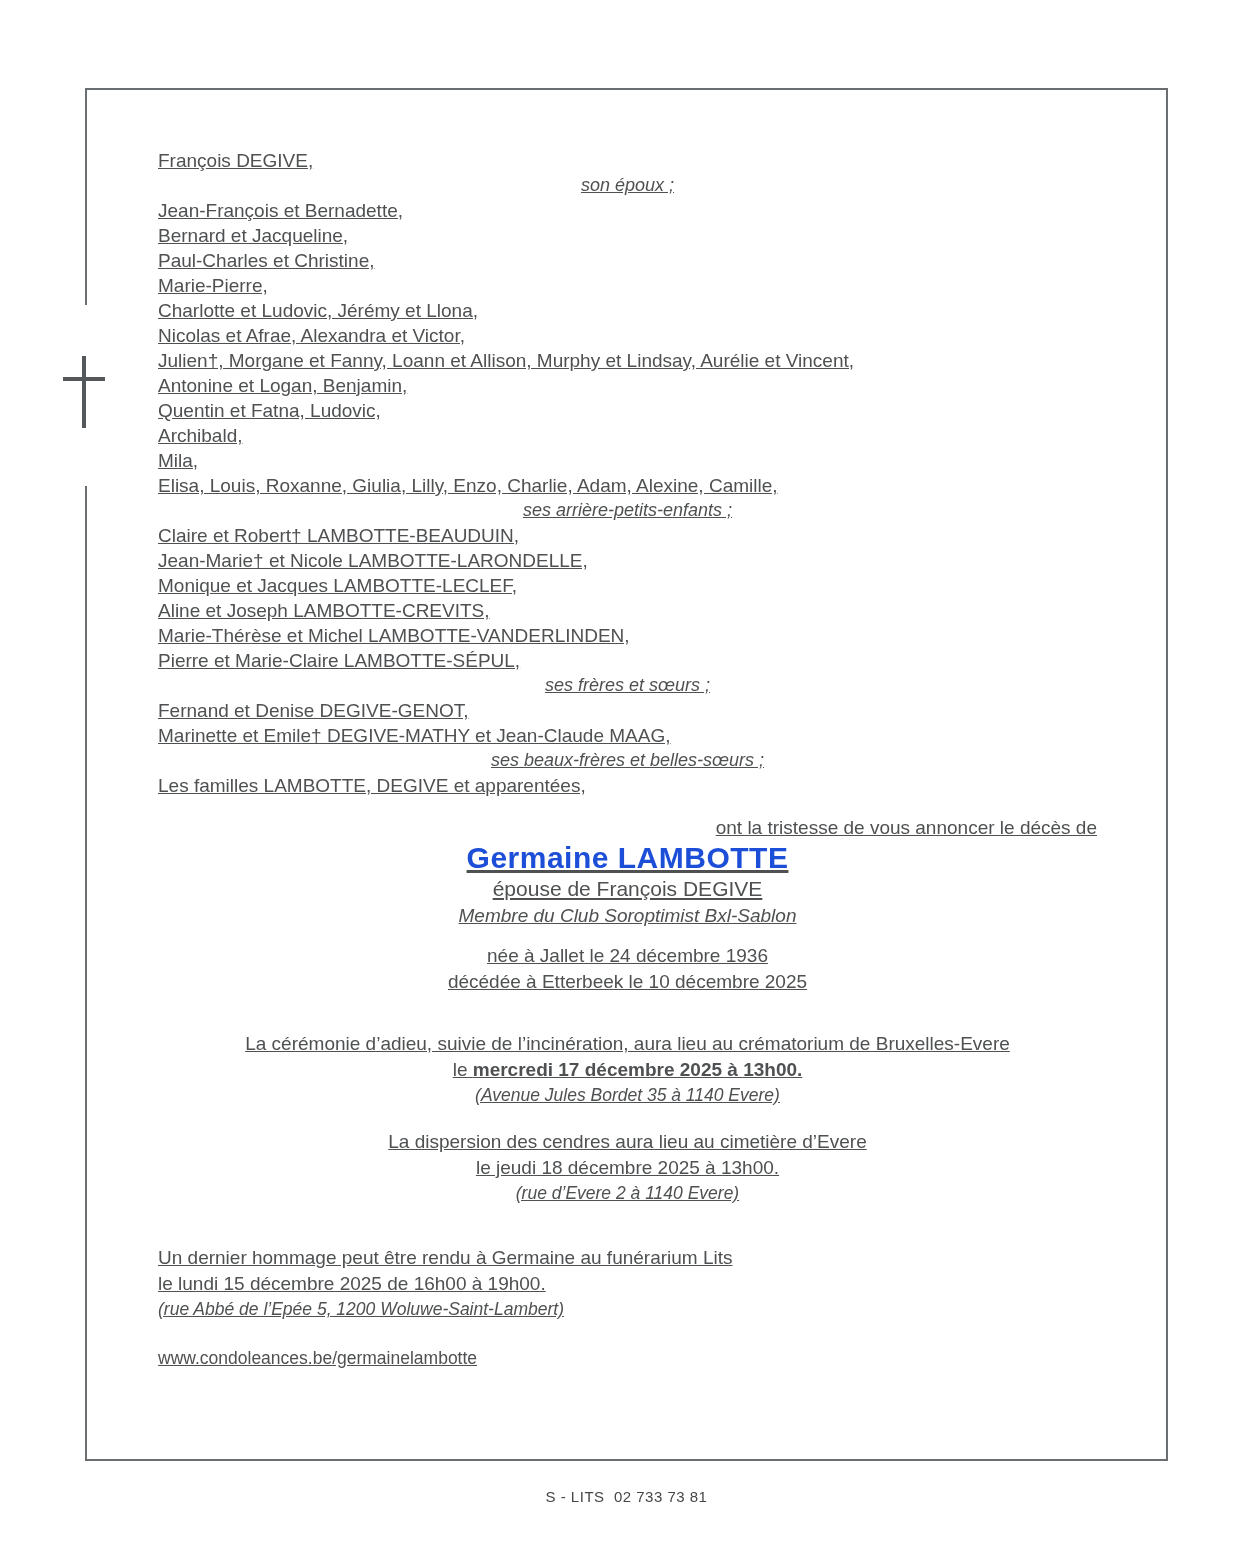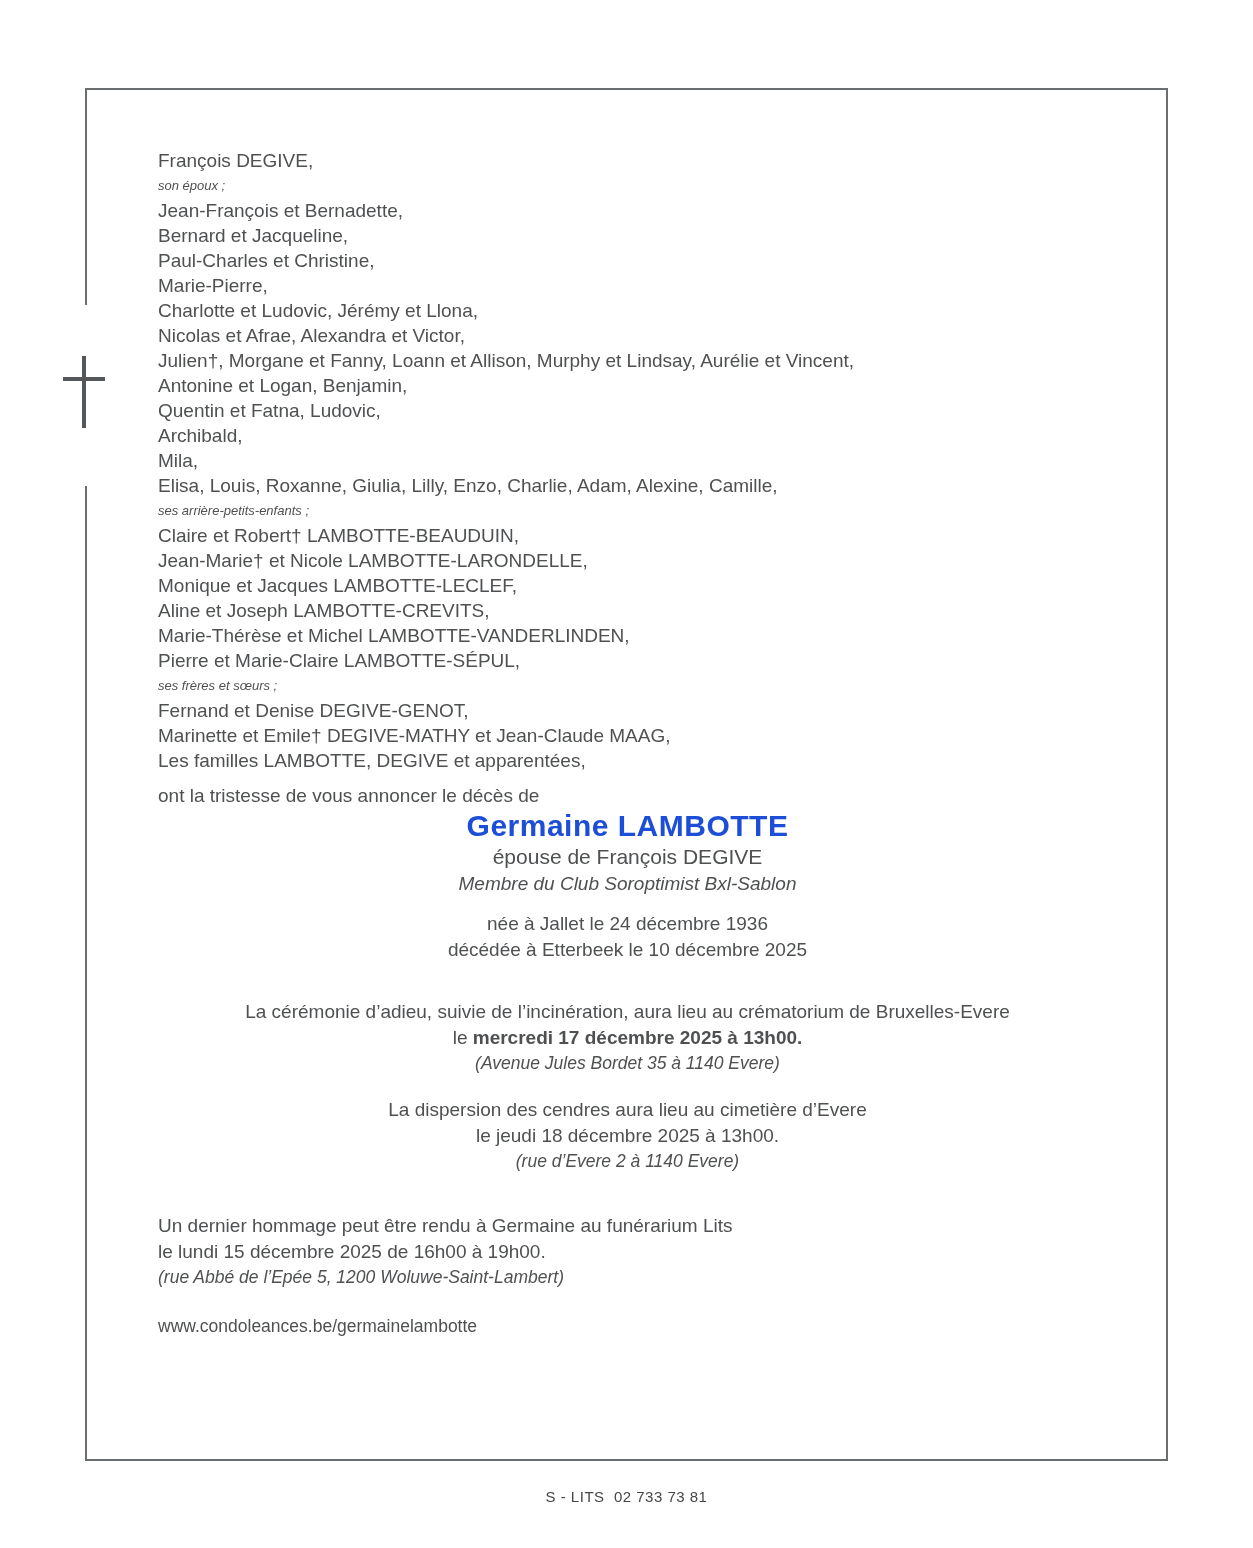--- a/index.html
+++ b/index.html
@@ -16,24 +16,24 @@
     width:1083px;height:1373px;
     border:2px solid #6b6e70;
     box-sizing:border-box;
   }
   .left-border-gap{
     position:absolute;left:-2px;top:215px;width:2px;height:181px;background:#ffffff;
   }
   .cross{position:absolute;left:-24px;top:266px;width:42px;height:72px;}
   .cross-v{position:absolute;left:19px;top:0;width:4px;height:72px;background:#55585b;}
   .cross-h{position:absolute;left:0;top:21px;width:42px;height:4px;background:#55585b;}
-  .content{padding:58px 69px 0 71px;}
+  .content{padding:58px 69px 0 71px;text-decoration:underline;}
   .fam-name{font-size:19px;line-height:25px;text-align:left;}
-  .fam-label{font-size:13px;line-height:25px;font-style:italic;text-align:left;}
-  .intro{margin-top:10px;font-size:19px;line-height:25px;text-align:left;}
+  .fam-label{font-size:18px;line-height:25px;font-style:italic;text-align:center;}
+  .intro{margin-top:17px;font-size:19px;line-height:25px;text-align:right;}
   .deceased-name{font-size:30px;line-height:36px;font-weight:bold;letter-spacing:.5px;text-align:center;color:#1d4ed8;}
   .spouse{font-size:21px;line-height:26px;text-align:center;}
   .membership{margin-top:1px;font-size:19px;line-height:26px;font-style:italic;text-align:center;}
   .dates{margin-top:14px;font-size:19px;line-height:26px;text-align:center;}
   .block{font-size:19px;line-height:26px;text-align:center;}
   .ceremony{margin-top:36px;}
   .dispersion{margin-top:21px;}
   .address{font-style:italic;font-size:17.5px;line-height:25px;}
   .bold{font-weight:bold;}
   .hommage{margin-top:39px;font-size:19px;line-height:26px;text-align:left;}
@@ -75,20 +75,21 @@
           <div class="fam-label">ses arrière-petits-enfants ;</div>
           <div class="fam-name">Claire et Robert† LAMBOTTE-BEAUDUIN,</div>
           <div class="fam-name">Jean-Marie† et Nicole LAMBOTTE-LARONDELLE,</div>
           <div class="fam-name">Monique et Jacques LAMBOTTE-LECLEF,</div>
           <div class="fam-name">Aline et Joseph LAMBOTTE-CREVITS,</div>
           <div class="fam-name">Marie-Thérèse et Michel LAMBOTTE-VANDERLINDEN,</div>
           <div class="fam-name">Pierre et Marie-Claire LAMBOTTE-SÉPUL,</div>
           <div class="fam-label">ses frères et sœurs ;</div>
           <div class="fam-name">Fernand et Denise DEGIVE-GENOT,</div>
           <div class="fam-name">Marinette et Emile† DEGIVE-MATHY et Jean-Claude MAAG,</div>
+          <div class="fam-label">ses beaux-frères et belles-sœurs ;</div>
           <div class="fam-name">Les familles LAMBOTTE, DEGIVE et apparentées,</div>
         </div>
 
       <div class="intro">ont la tristesse de vous annoncer le décès de</div>
       <div class="deceased-name">Germaine LAMBOTTE</div>
       <div class="spouse">épouse de François DEGIVE</div>
       <div class="membership">Membre du Club Soroptimist Bxl-Sablon</div>
 
       <div class="dates">
         <div>née à Jallet le 24 décembre 1936</div>

